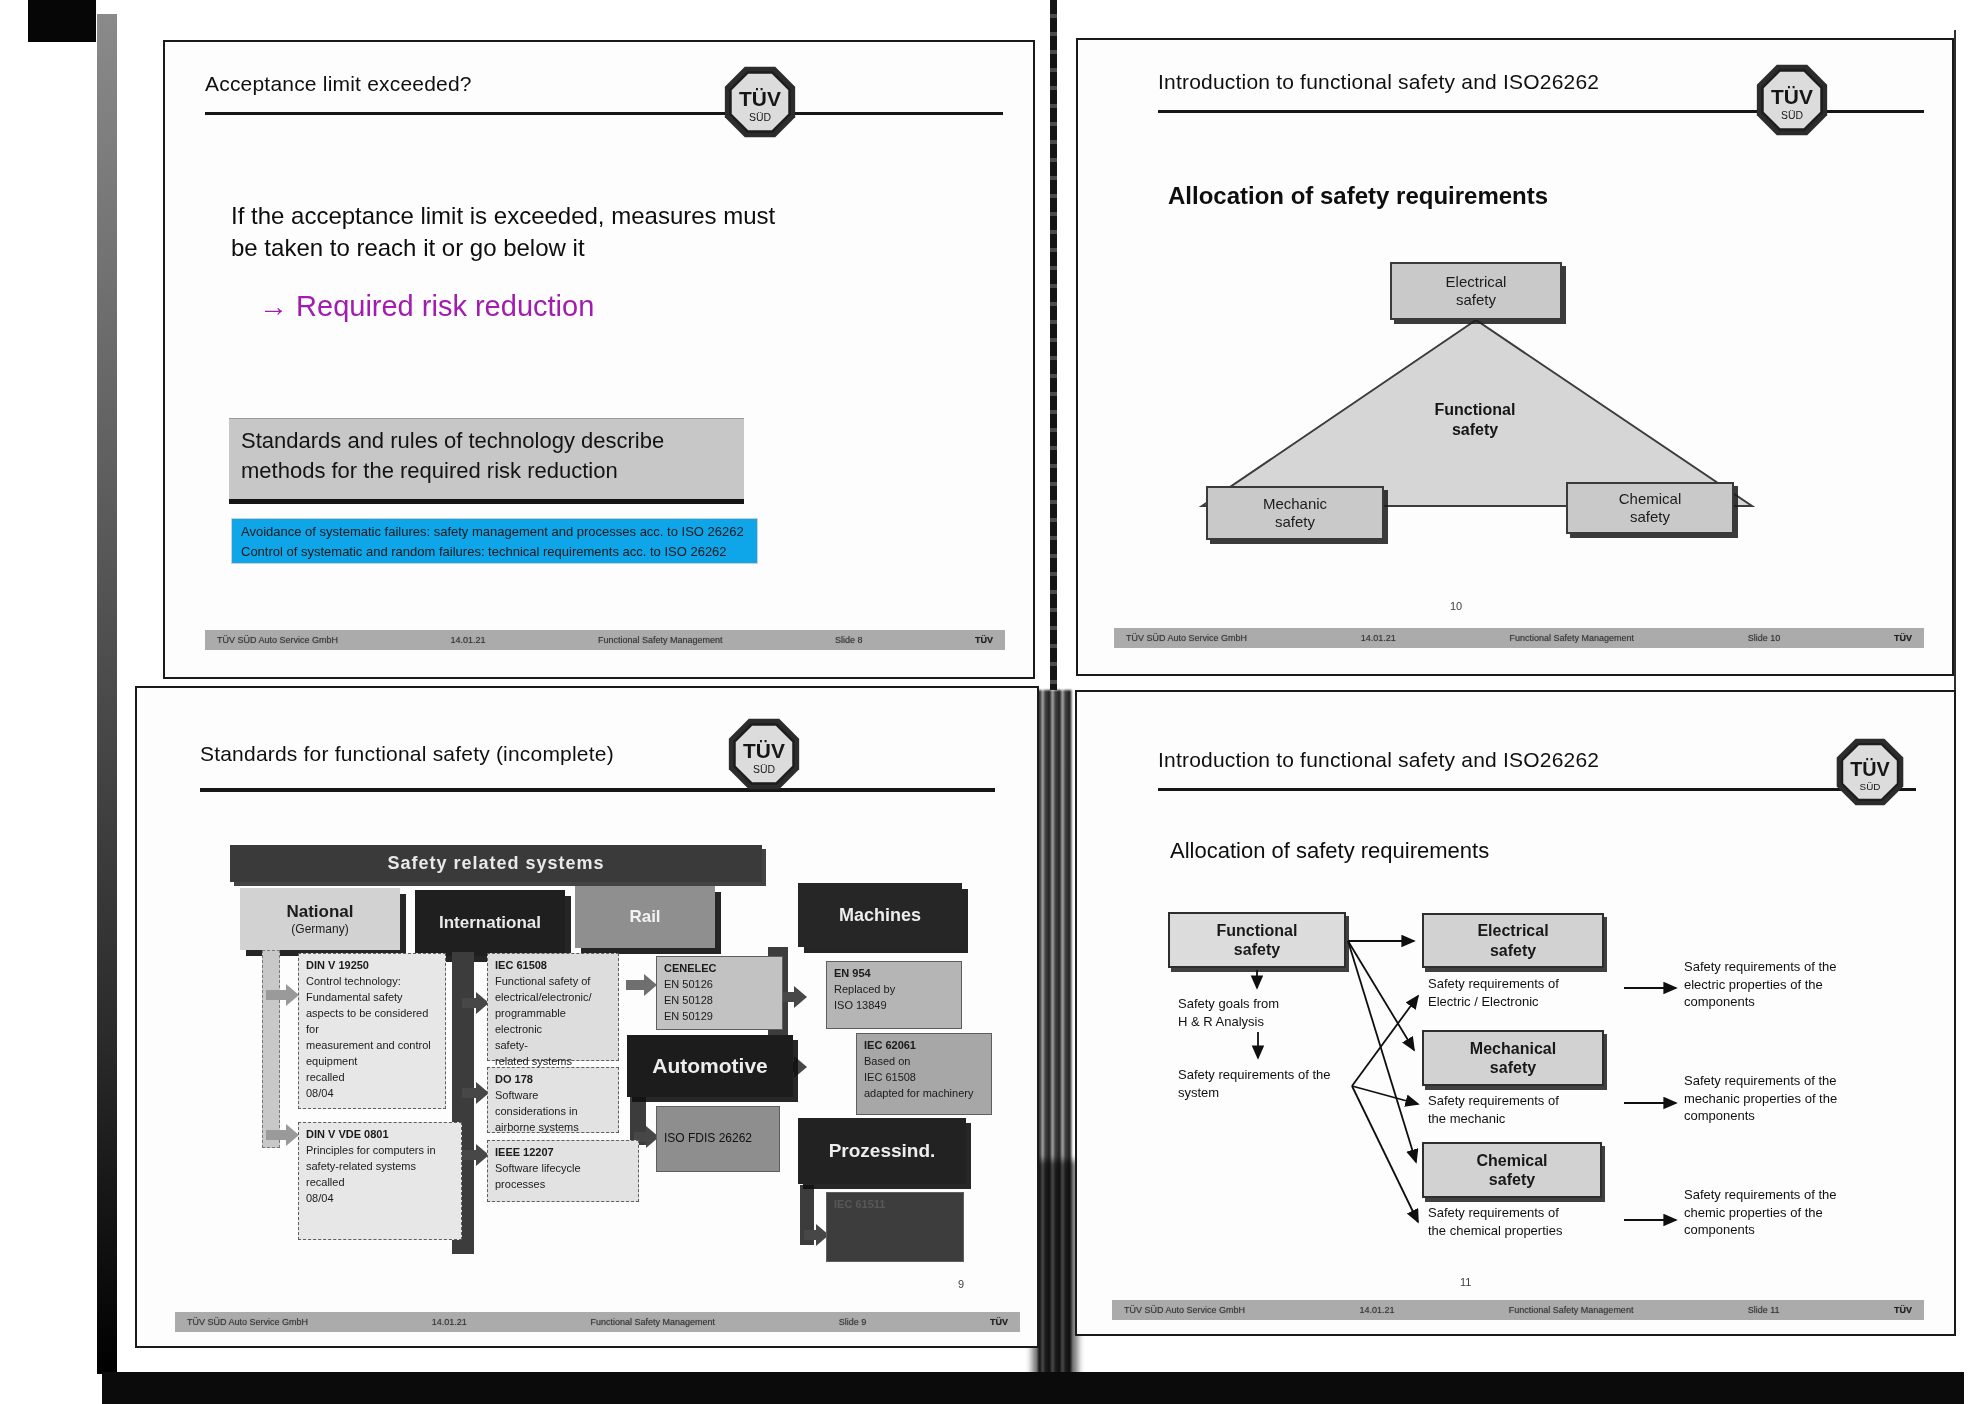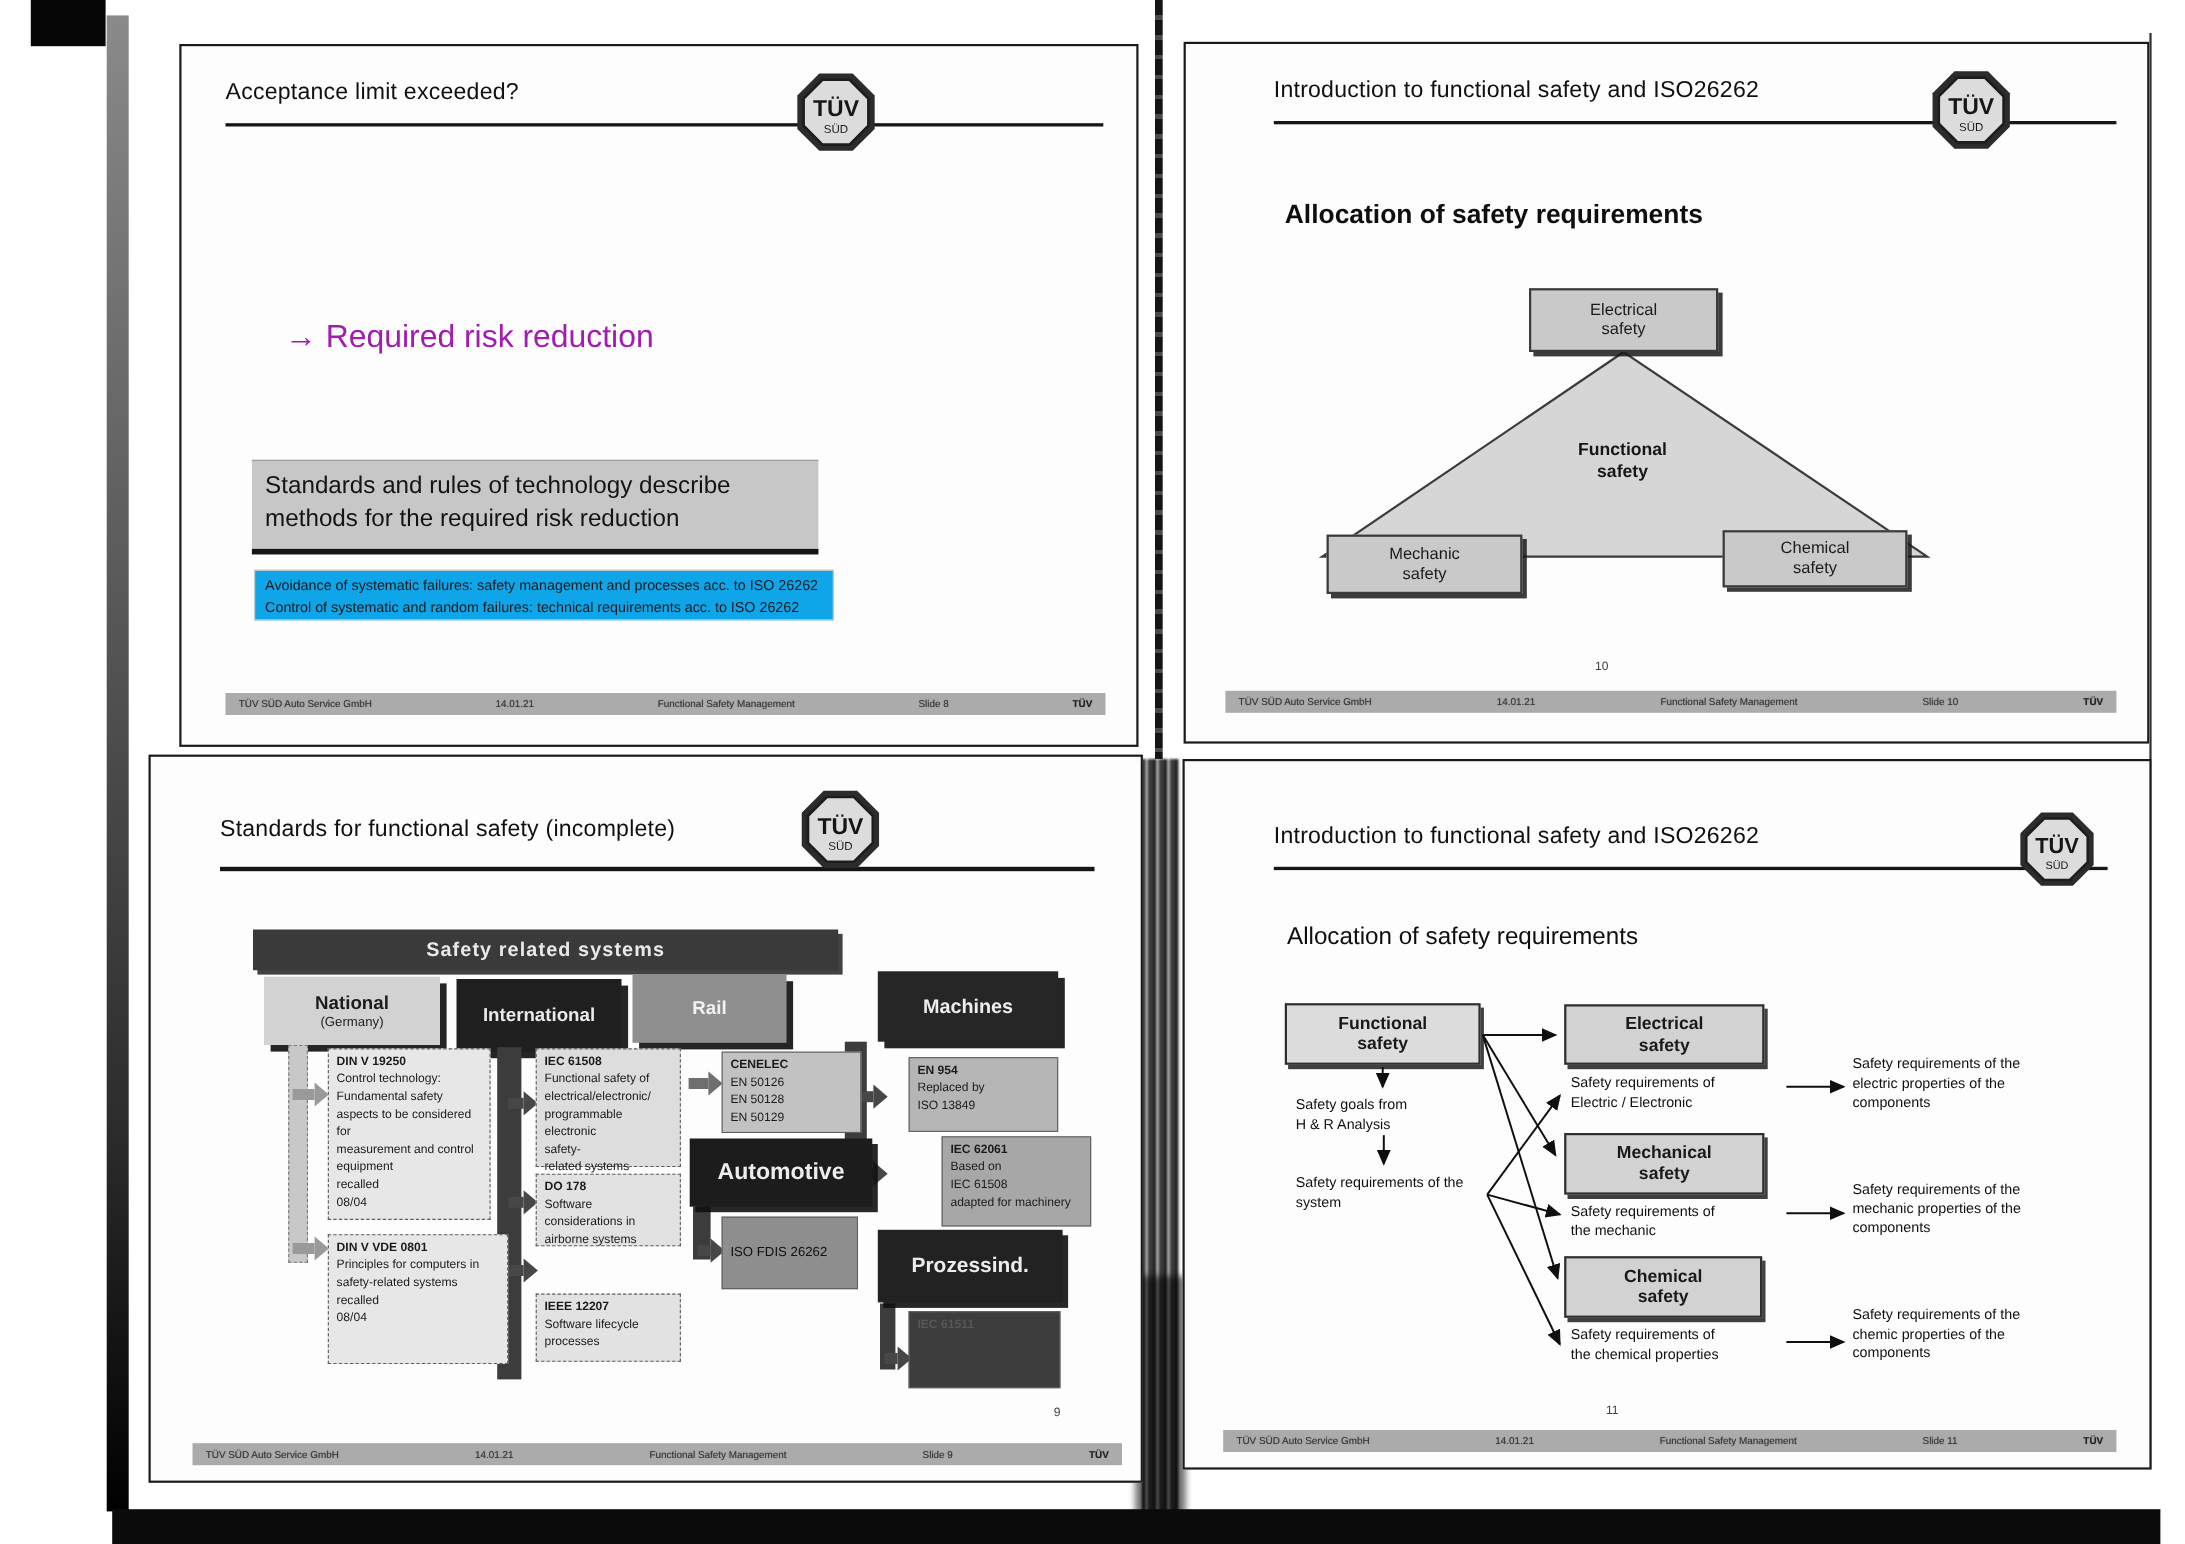--- a/index.html
+++ b/index.html
@@ -79,20 +79,21 @@
   <div class="title" style="left:205px;top:72px;">Acceptance limit exceeded?</div>
   <div class="rule" style="left:205px;top:112px;width:798px;"></div>
 
   <svg class="logo" style="left:722px;top:64px;" viewBox="0 0 80 80">
     <polygon points="24,3 56,3 77,24 77,56 56,77 24,77 3,56 3,24" fill="#2c2c2c"></polygon>
     <polygon points="27,9 53,9 71,27 71,53 53,71 27,71 9,53 9,27" fill="#dcdcdc" stroke="#1d1d1d" stroke-width="2.5"></polygon>
     <text x="40" y="44" text-anchor="middle" font-size="22" font-weight="bold" fill="#161616">TÜV</text>
     <text x="40" y="60" text-anchor="middle" font-size="11" fill="#161616">SÜD</text>
   </svg>
 
+  <div class="s1-body" style="left:231px;top:200px;">If the acceptance limit is exceeded, measures must be taken to reach it or go below it</div>
   <div class="s1-concl" style="left:231px;top:290px;">
     <span>→</span>
     <span>Required risk reduction</span>
   </div>
   <div class="s1-hbox ht" style="left:229px;top:418px;width:515px;height:86px;">Standards and rules of technology describe methods for the required risk reduction</div>
   <div class="s1-bullets" style="left:231px;top:518px;width:527px;height:46px;">
     <div>Avoidance of systematic failures: safety management and processes acc. to ISO 26262</div>
     <div>Control of systematic and random failures: technical requirements acc. to ISO 26262</div>
   </div>
 
@@ -195,21 +196,21 @@
 
   <div class="sbox ht" style="left:487px;top:953px;width:132px;height:108px;background:#dddddd;">IEC 61508
 Functional safety of
 electrical/electronic/
 programmable electronic
 safety-
 related systems</div>
   <div class="sbox ht" style="left:487px;top:1067px;width:132px;height:66px;background:#e2e2e2;">DO 178
 Software considerations in
 airborne systems</div>
-  <div class="sbox ht" style="left:487px;top:1140px;width:132px;height:62px;background:#e2e2e2;margin-top:36px;">IEEE 12207
+  <div class="sbox ht" style="left:487px;top:1140px;width:152px;height:62px;background:#e2e2e2;">IEEE 12207
 Software lifecycle
 processes</div>
 
   <div class="sbox ht" style="left:656px;top:956px;width:127px;height:74px;background:#c2c2c2;border-style:solid;">CENELEC
 EN 50126
 EN 50128
 EN 50129</div>
   <div class="darkbox htd" style="left:627px;top:1035px;width:166px;height:62px;background:#1c1c1c;font-size:21px;">Automotive</div>
   <div class="sbox ht" style="left:656px;top:1106px;width:124px;height:66px;background:#8e8e8e;border-style:solid;color:#111;font-size:12px;display:flex;align-items:center;">ISO FDIS 26262</div>
 

